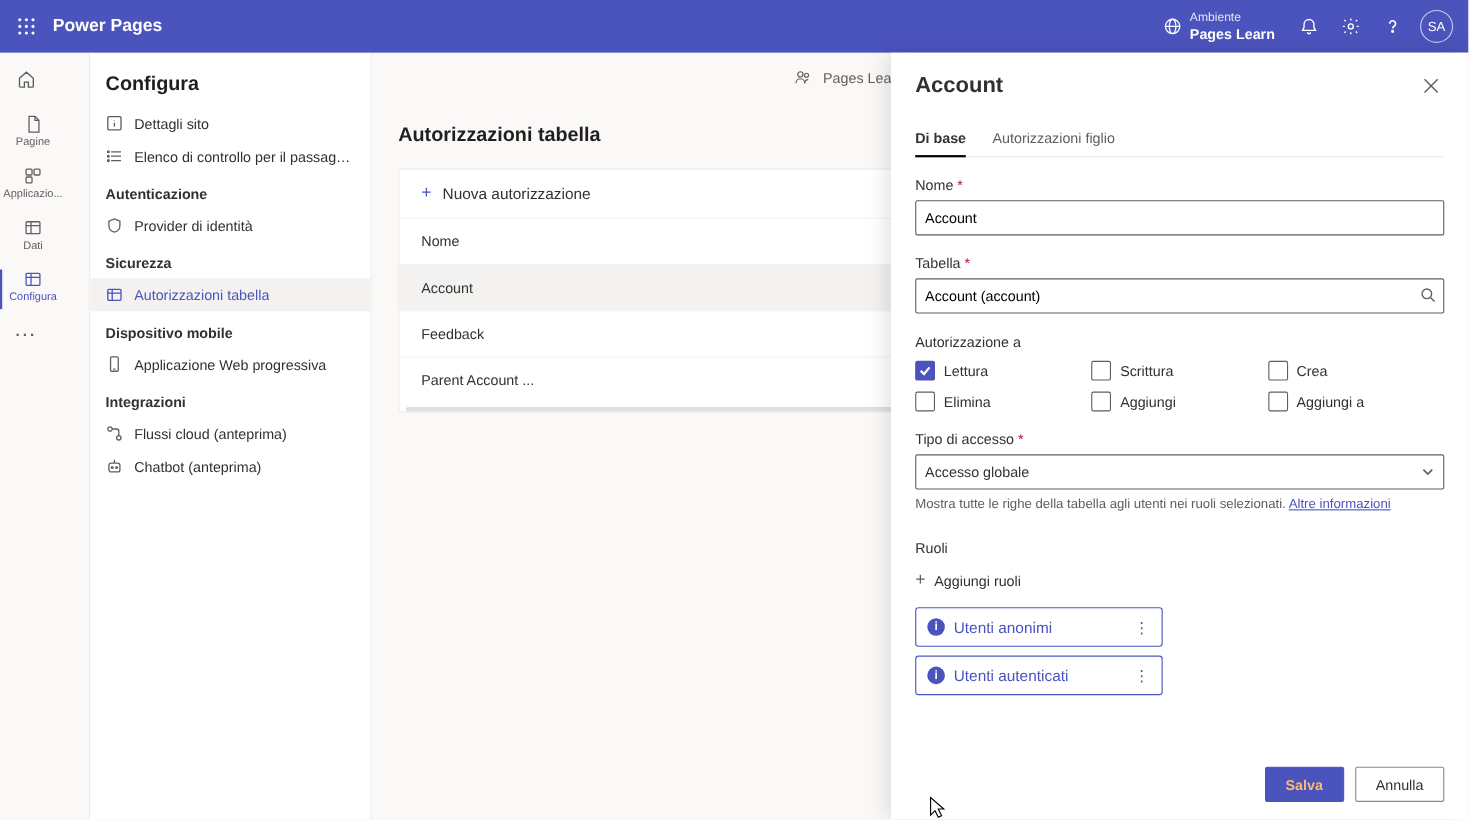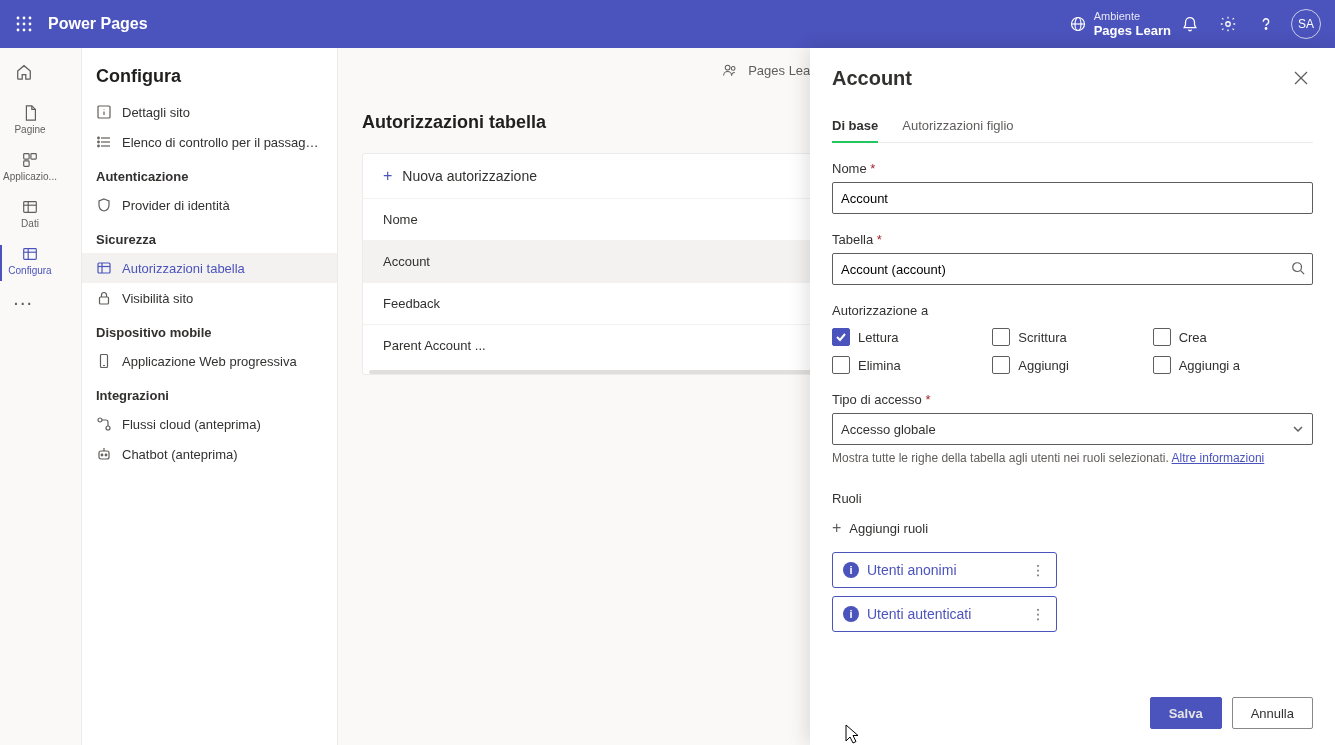--- a/index.html
+++ b/index.html
@@ -2,21 +2,21 @@
 <html><head>
 <meta charset="utf-8">
 <style>
 * { margin:0; padding:0; box-sizing:border-box; }
 body { font-family: "Segoe UI", sans-serif; font-size:14px; color:#323130; background:#faf9f8; width:1335px; height:745px; overflow:hidden; position:relative; }
 .topbar { height:48px; background:#4b53bc; color:#fff; display:flex; align-items:center; padding:0 8px; }
 .waffle { width:32px; height:32px; display:flex; align-items:center; justify-content:center; cursor:pointer; }
 .waffle svg { width:16px; height:16px; }
 .app-name { font-size:16px; font-weight:600; margin-left:8px; }
 .top-spacer { flex:1; }
-.env-block { display:flex; align-items:center; gap:8px; }
+.env-block { display:flex; align-items:center; gap:8px; margin-right:12px; }
 .env-block .env-icon { width:16px; height:16px; }
 .env-txt { line-height:1.2; }
 .env-txt .lab { font-size:11px; opacity:.85; }
 .env-txt .val { font-size:13px; font-weight:600; }
 .top-icon { width:38px; height:48px; display:flex; align-items:center; justify-content:center; cursor:pointer; }
 .top-icon svg { width:18px; height:18px; }
 .avatar { width:30px; height:30px; border:1px solid rgba(255,255,255,.7); border-radius:50%; display:flex; align-items:center; justify-content:center; font-size:12px; margin:0 6px; cursor:pointer; }
 .workspace { display:flex; height:697px; }
 .rail { width:82px; background:#faf9f8; border-right:1px solid #edebe9; display:flex; flex-direction:column; align-items:flex-start; padding-top:6px; }
 .rail-home { width:48px; height:36px; display:flex; align-items:center; justify-content:center; cursor:pointer; color:#605e5c; margin-bottom:6px; }
@@ -50,21 +50,21 @@
 .row-name { color:#323130; overflow:hidden; text-overflow:ellipsis; white-space:nowrap; }
 .row-more { color:#605e5c; cursor:pointer; text-align:center; letter-spacing:1px; }
 .runner { height:4px; background:#e1dfdd; border-radius:2px; margin:4px 6px 0; }
 .panel { position:absolute; top:48px; right:0; bottom:0; width:525px; background:#fff; box-shadow:-4px 0 18px rgba(0,0,0,0.12); display:flex; flex-direction:column; }
 .panel-head { display:flex; align-items:center; justify-content:space-between; padding:18px 22px 8px; }
 .panel-title { font-size:20px; font-weight:600; }
 .panel-close { width:24px; height:24px; cursor:pointer; color:#605e5c; display:flex; align-items:center; justify-content:center; }
 .panel-body { flex:1; overflow:auto; padding:0 22px 20px; }
 .tabs { display:flex; gap:24px; border-bottom:1px solid #edebe9; margin:12px 0 18px; }
 .tab { padding:8px 0; font-size:13px; color:#605e5c; cursor:pointer; }
-.tab.active { color:#323130; font-weight:600; border-bottom:2px solid #22c55e; margin-bottom:-1px; }
+.tab.active { color:#323130; font-weight:600; border-bottom:2px solid #000000; margin-bottom:-1px; }
 .fld-label { font-size:13px; color:#323130; margin-bottom:6px; }
 .req { color:#a4262c; }
 .fld-input { width:100%; height:32px; border:1px solid #605e5c; border-radius:2px; padding:0 8px; font-size:13px; font-family:inherit; }
 .fld-lookup { position:relative; }
 .fld-lookup .lk-ico { position:absolute; right:8px; top:8px; color:#605e5c; }
 .fld-select { width:100%; height:32px; border:1px solid #605e5c; border-radius:2px; padding:0 8px; font-size:13px; display:flex; align-items:center; justify-content:space-between; cursor:pointer; }
 .field { margin-bottom:18px; }
 .hint { font-size:12px; color:#605e5c; margin-top:6px; }
 .hint a { color:#4b53bc; text-decoration:underline; cursor:pointer; }
 .perm-grid { display:grid; grid-template-columns:repeat(3,1fr); row-gap:10px; margin-top:10px; }
@@ -72,21 +72,21 @@
 .cb-box { width:18px; height:18px; border:1px solid #605e5c; border-radius:2px; display:flex; align-items:center; justify-content:center; }
 .cb-box.checked { background:#4b53bc; border-color:#4b53bc; color:#fff; }
 .roles-sec { margin-top:26px; }
 .add-roles { display:flex; align-items:center; gap:8px; color:#323130; cursor:pointer; padding:8px 0; font-size:13px; }
 .role-chip { display:flex; align-items:center; justify-content:space-between; border:1px solid #4b53bc; border-radius:3px; height:36px; padding:0 10px; margin-top:8px; width:225px; cursor:pointer; }
 .role-left { display:flex; align-items:center; gap:8px; color:#4b53bc; }
 .role-info { width:16px; height:16px; background:#4b53bc; color:#fff; border-radius:50%; display:flex; align-items:center; justify-content:center; font-size:11px; font-weight:bold; }
 .role-menu { color:#605e5c; letter-spacing:1px; cursor:pointer; font-size:14px; }
 .panel-foot { display:flex; justify-content:flex-end; gap:10px; padding:16px 22px; position:relative; }
 .btn { height:32px; padding:0 18px; border-radius:2px; font-size:13px; cursor:pointer; display:inline-flex; align-items:center; }
-.btn-primary { background:#4b53bc; color:#e5e5e5; border:1px solid #4b53bc; font-weight:600; }
+.btn-primary { background:#4b53bc; color:#fdba74; border:1px solid #4b53bc; font-weight:600; }
 .btn-secondary { background:#fff; color:#323130; border:1px solid #8a8886; }
 .cursor-img { position:absolute; pointer-events:none; }
 svg { display:block; }
 </style>
 </head>
 <body>
 
 <div class="topbar">
   <div class="waffle">
     <svg viewBox="0 0 16 16" fill="#fff">
@@ -217,29 +217,20 @@
         <div class="side-item active">
           <span class="side-ico">
             <svg viewBox="0 0 16 16" fill="none" stroke="currentColor" stroke-width="1.2">
               <rect x="2" y="3" width="12" height="10" rx="1"></rect>
               <line x1="2" y1="6.5" x2="14" y2="6.5"></line>
               <line x1="6" y1="3" x2="6" y2="13"></line>
             </svg>
           </span>
           <span class="side-text">Autorizzazioni tabella</span>
         </div>
-        <div class="side-item">
-          <span class="side-ico">
-            <svg viewBox="0 0 16 16" fill="none" stroke="currentColor" stroke-width="1.2">
-              <rect x="3.5" y="7" width="9" height="7" rx="1"></rect>
-              <path d="M5.5 7V5a2.5 2.5 0 015 0v2"></path>
-            </svg>
-          </span>
-          <span class="side-text">Visibilità sito</span>
-        </div>
         <div class="side-group">Dispositivo mobile</div>
         <div class="side-item">
           <span class="side-ico">
             <svg viewBox="0 0 16 16" fill="none" stroke="currentColor" stroke-width="1.2">
               <rect x="4.5" y="1.5" width="7" height="13" rx="1"></rect>
               <line x1="7" y1="12.5" x2="9" y2="12.5"></line>
             </svg>
           </span>
           <span class="side-text">Applicazione Web progressiva</span>
         </div>

